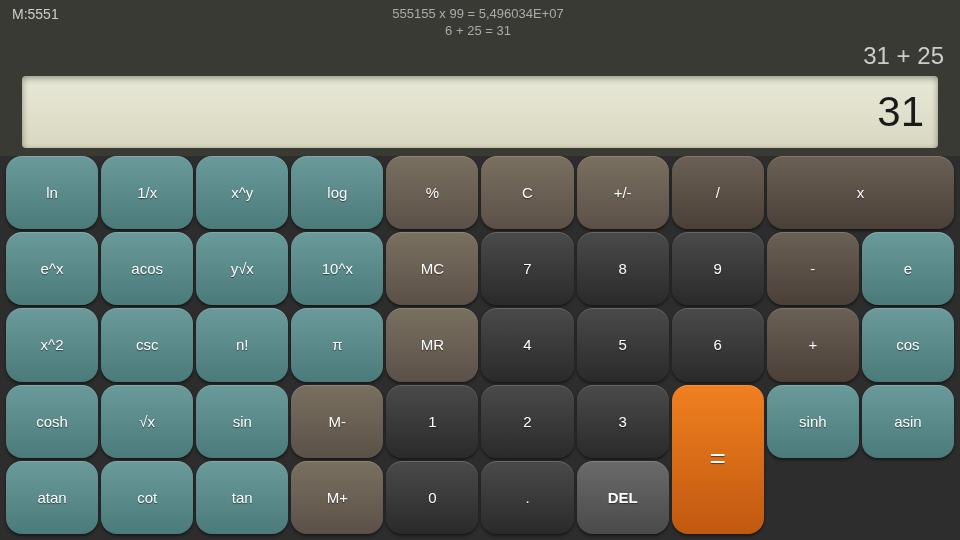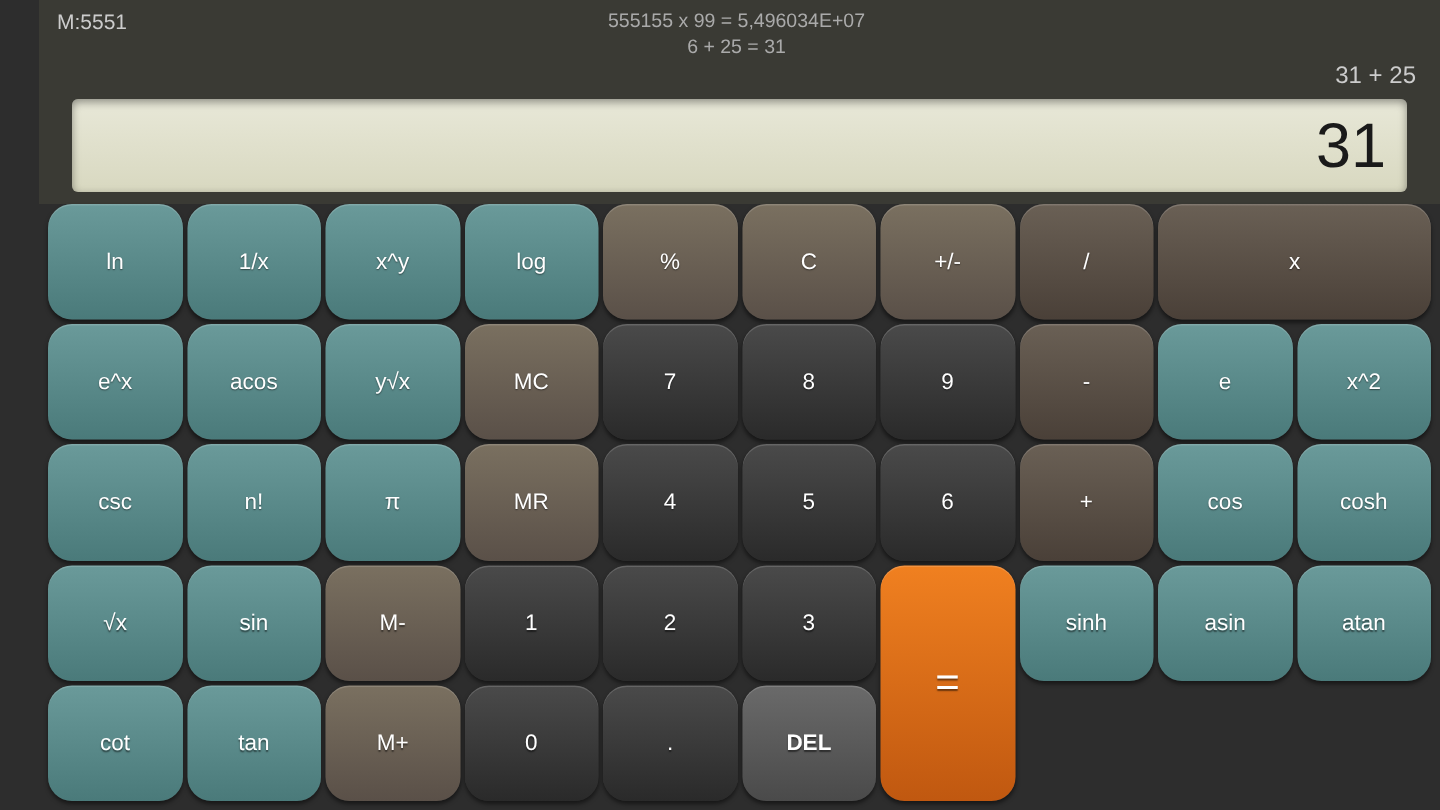--- a/index.html
+++ b/index.html
@@ -10,21 +10,20 @@
       font-family: 'Arial', sans-serif;
       overflow: hidden;
     }
 
     #calculator {
       width: 960px;
       height: 540px;
       background: #2d2d2d;
       display: flex;
       flex-direction: column;
-      padding-left: 26px;
     }
 
     
     #display-area {
       background: #3a3a34;
       padding: 6px 12px 0 12px;
       position: relative;
     }
 
     #memory-indicator {
@@ -41,31 +40,31 @@
     }
 
     .history-line {
       color: #aaa;
       font-size: 13px;
       line-height: 1.3;
     }
 
     #expression-line {
       color: #ccc;
-      font-size: 16px;
+      font-size: 24px;
       text-align: right;
       padding-right: 4px;
       margin-top: 2px;
     }
 
     #main-display {
       background: linear-gradient(to bottom, #e8e8d8, #d8d8c0);
       margin: 6px 10px 8px 10px;
       border-radius: 4px;
-      height: 62px;
+      height: 72px;
       display: flex;
       align-items: center;
       justify-content: flex-end;
       padding-right: 14px;
       box-shadow: inset 0 2px 6px rgba(0,0,0,0.4);
     }
 
     #main-display-value {
       font-size: 42px;
       color: #1a1a1a;
@@ -160,20 +159,21 @@
     <button class="btn btn-teal">log</button>
     <button class="btn btn-mid">%</button>
     <button class="btn btn-mid">C</button>
     <button class="btn btn-mid">+/-</button>
     <button class="btn btn-op">/</button>
     <button class="btn btn-op" style="grid-column: span 2;">x</button>
 
     <button class="btn btn-teal">e^x</button>
     <button class="btn btn-teal">acos</button>
     <button class="btn btn-teal">y√x</button>
+    <button class="btn btn-teal">10^x</button>
     <button class="btn btn-mid">MC</button>
     <button class="btn btn-dark">7</button>
     <button class="btn btn-dark">8</button>
     <button class="btn btn-dark">9</button>
     <button class="btn btn-op">-</button>
 
     <button class="btn btn-teal">e</button>
     <button class="btn btn-teal">x^2</button>
     <button class="btn btn-teal">csc</button>
     <button class="btn btn-teal">n!</button>

